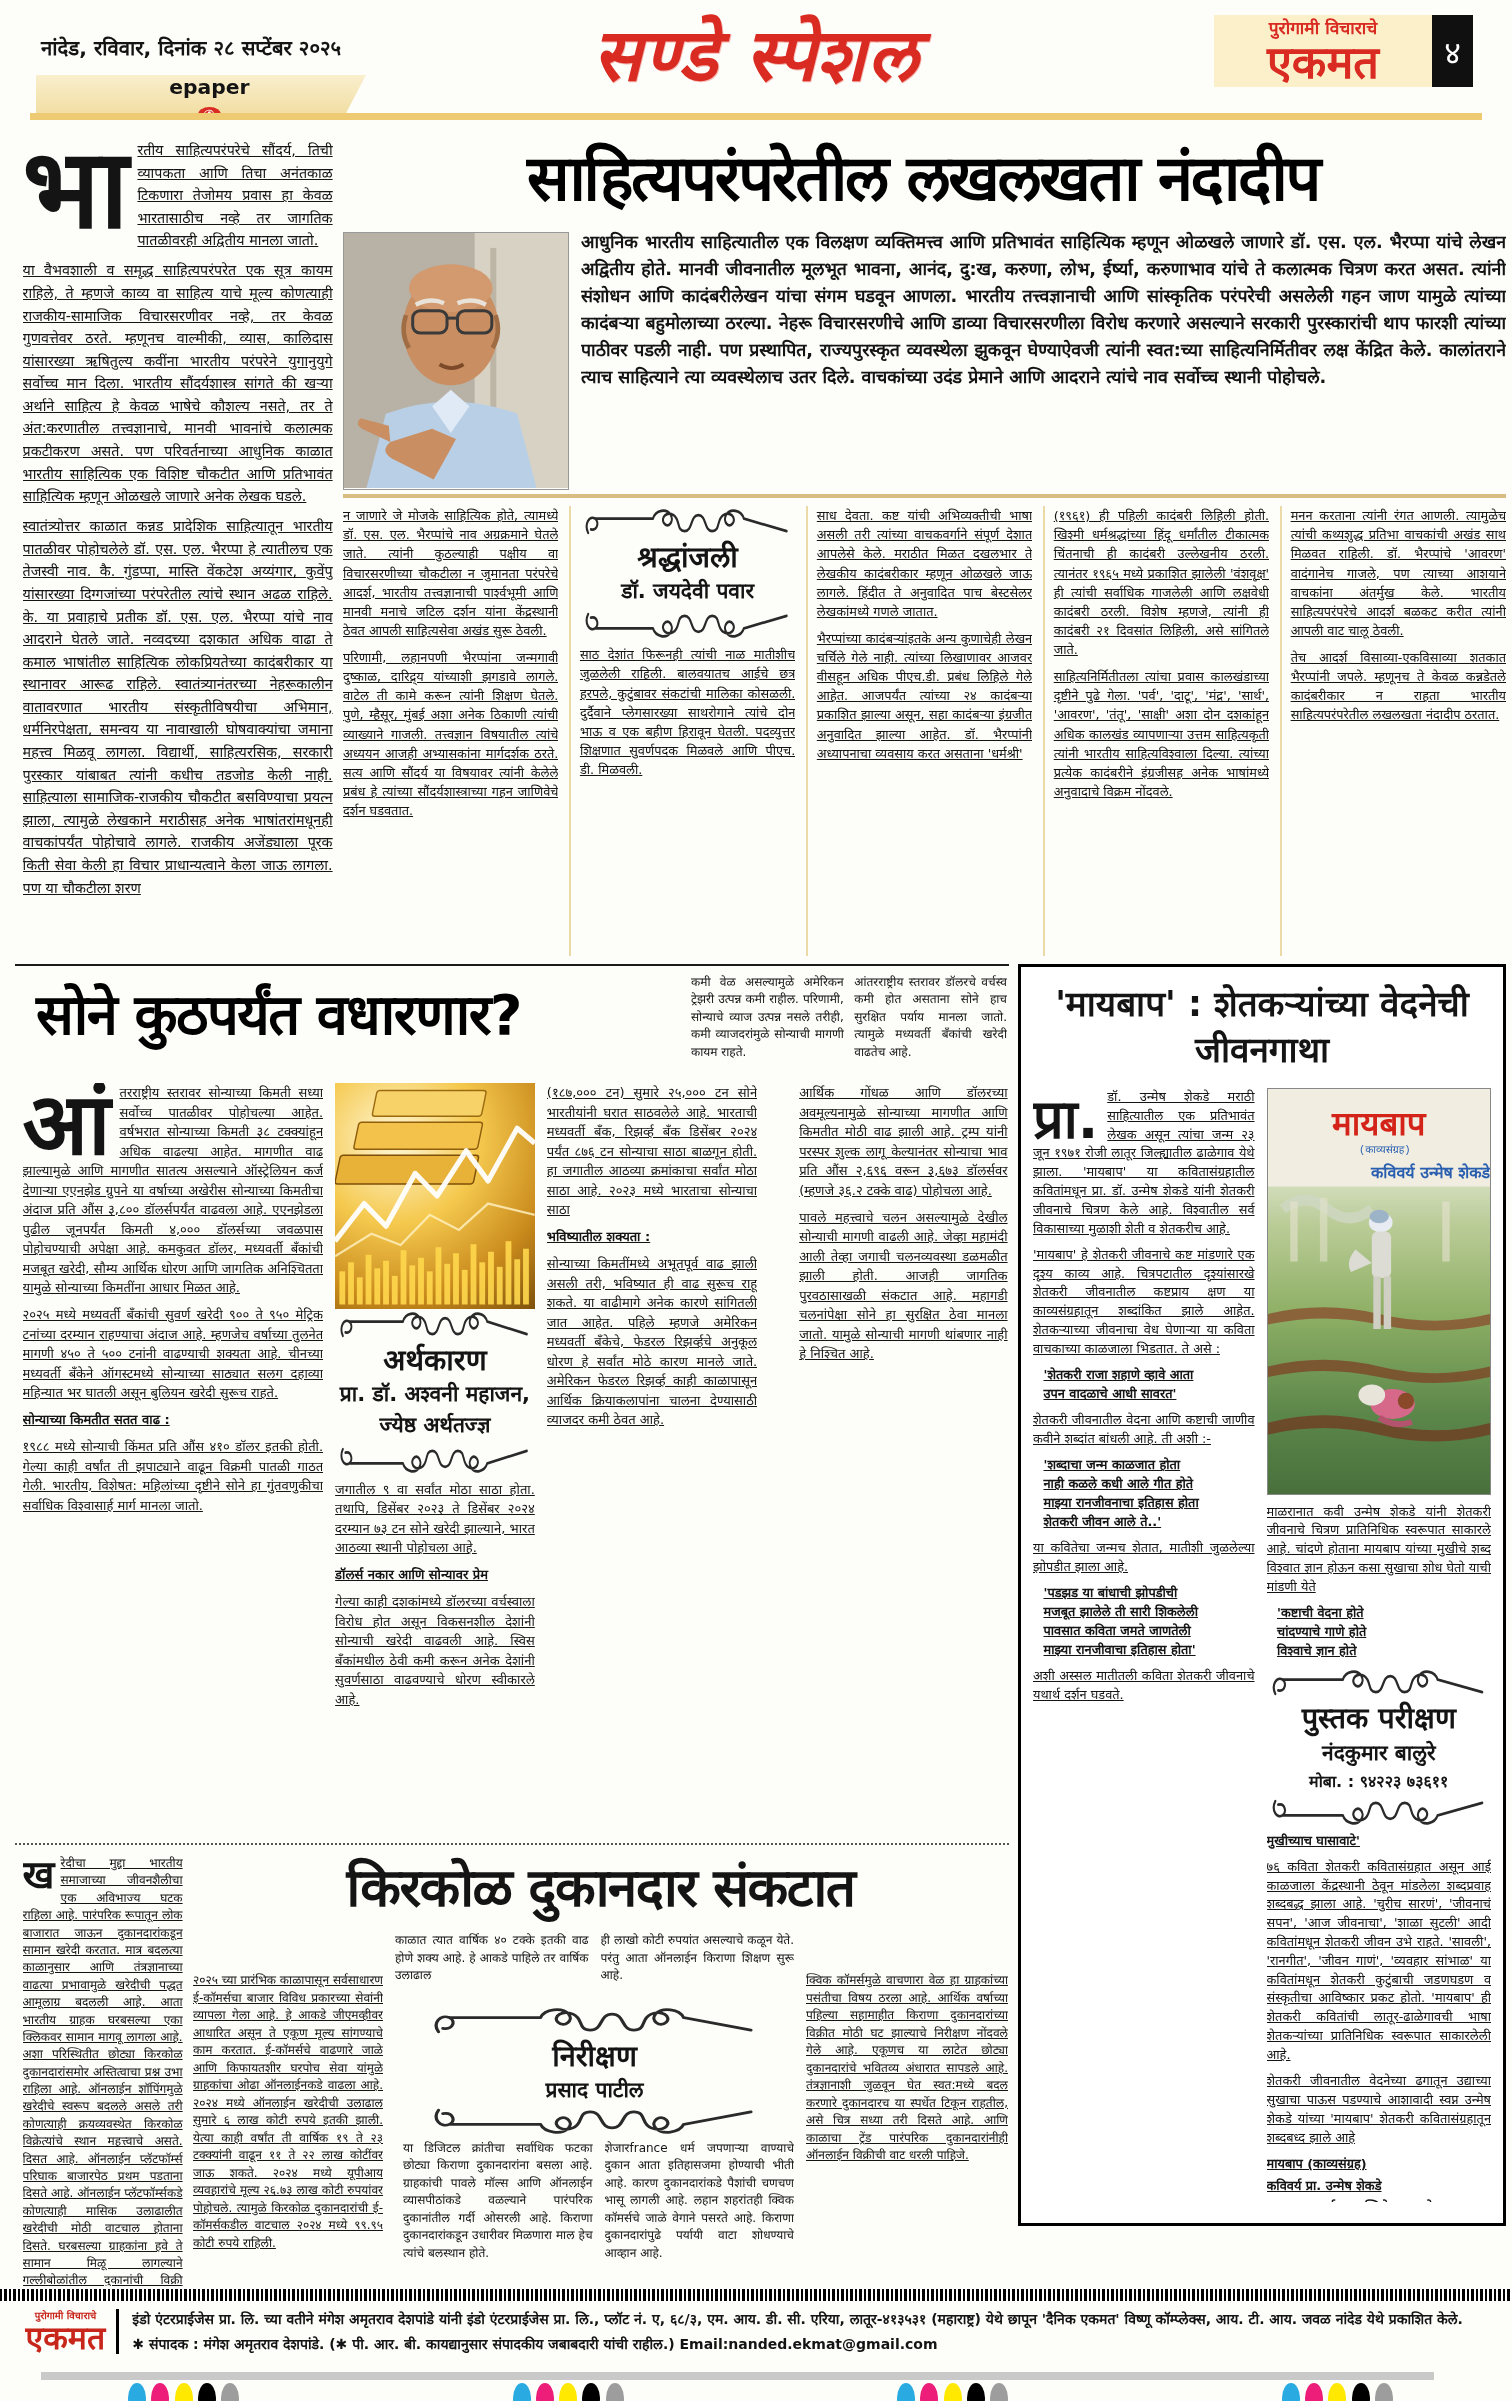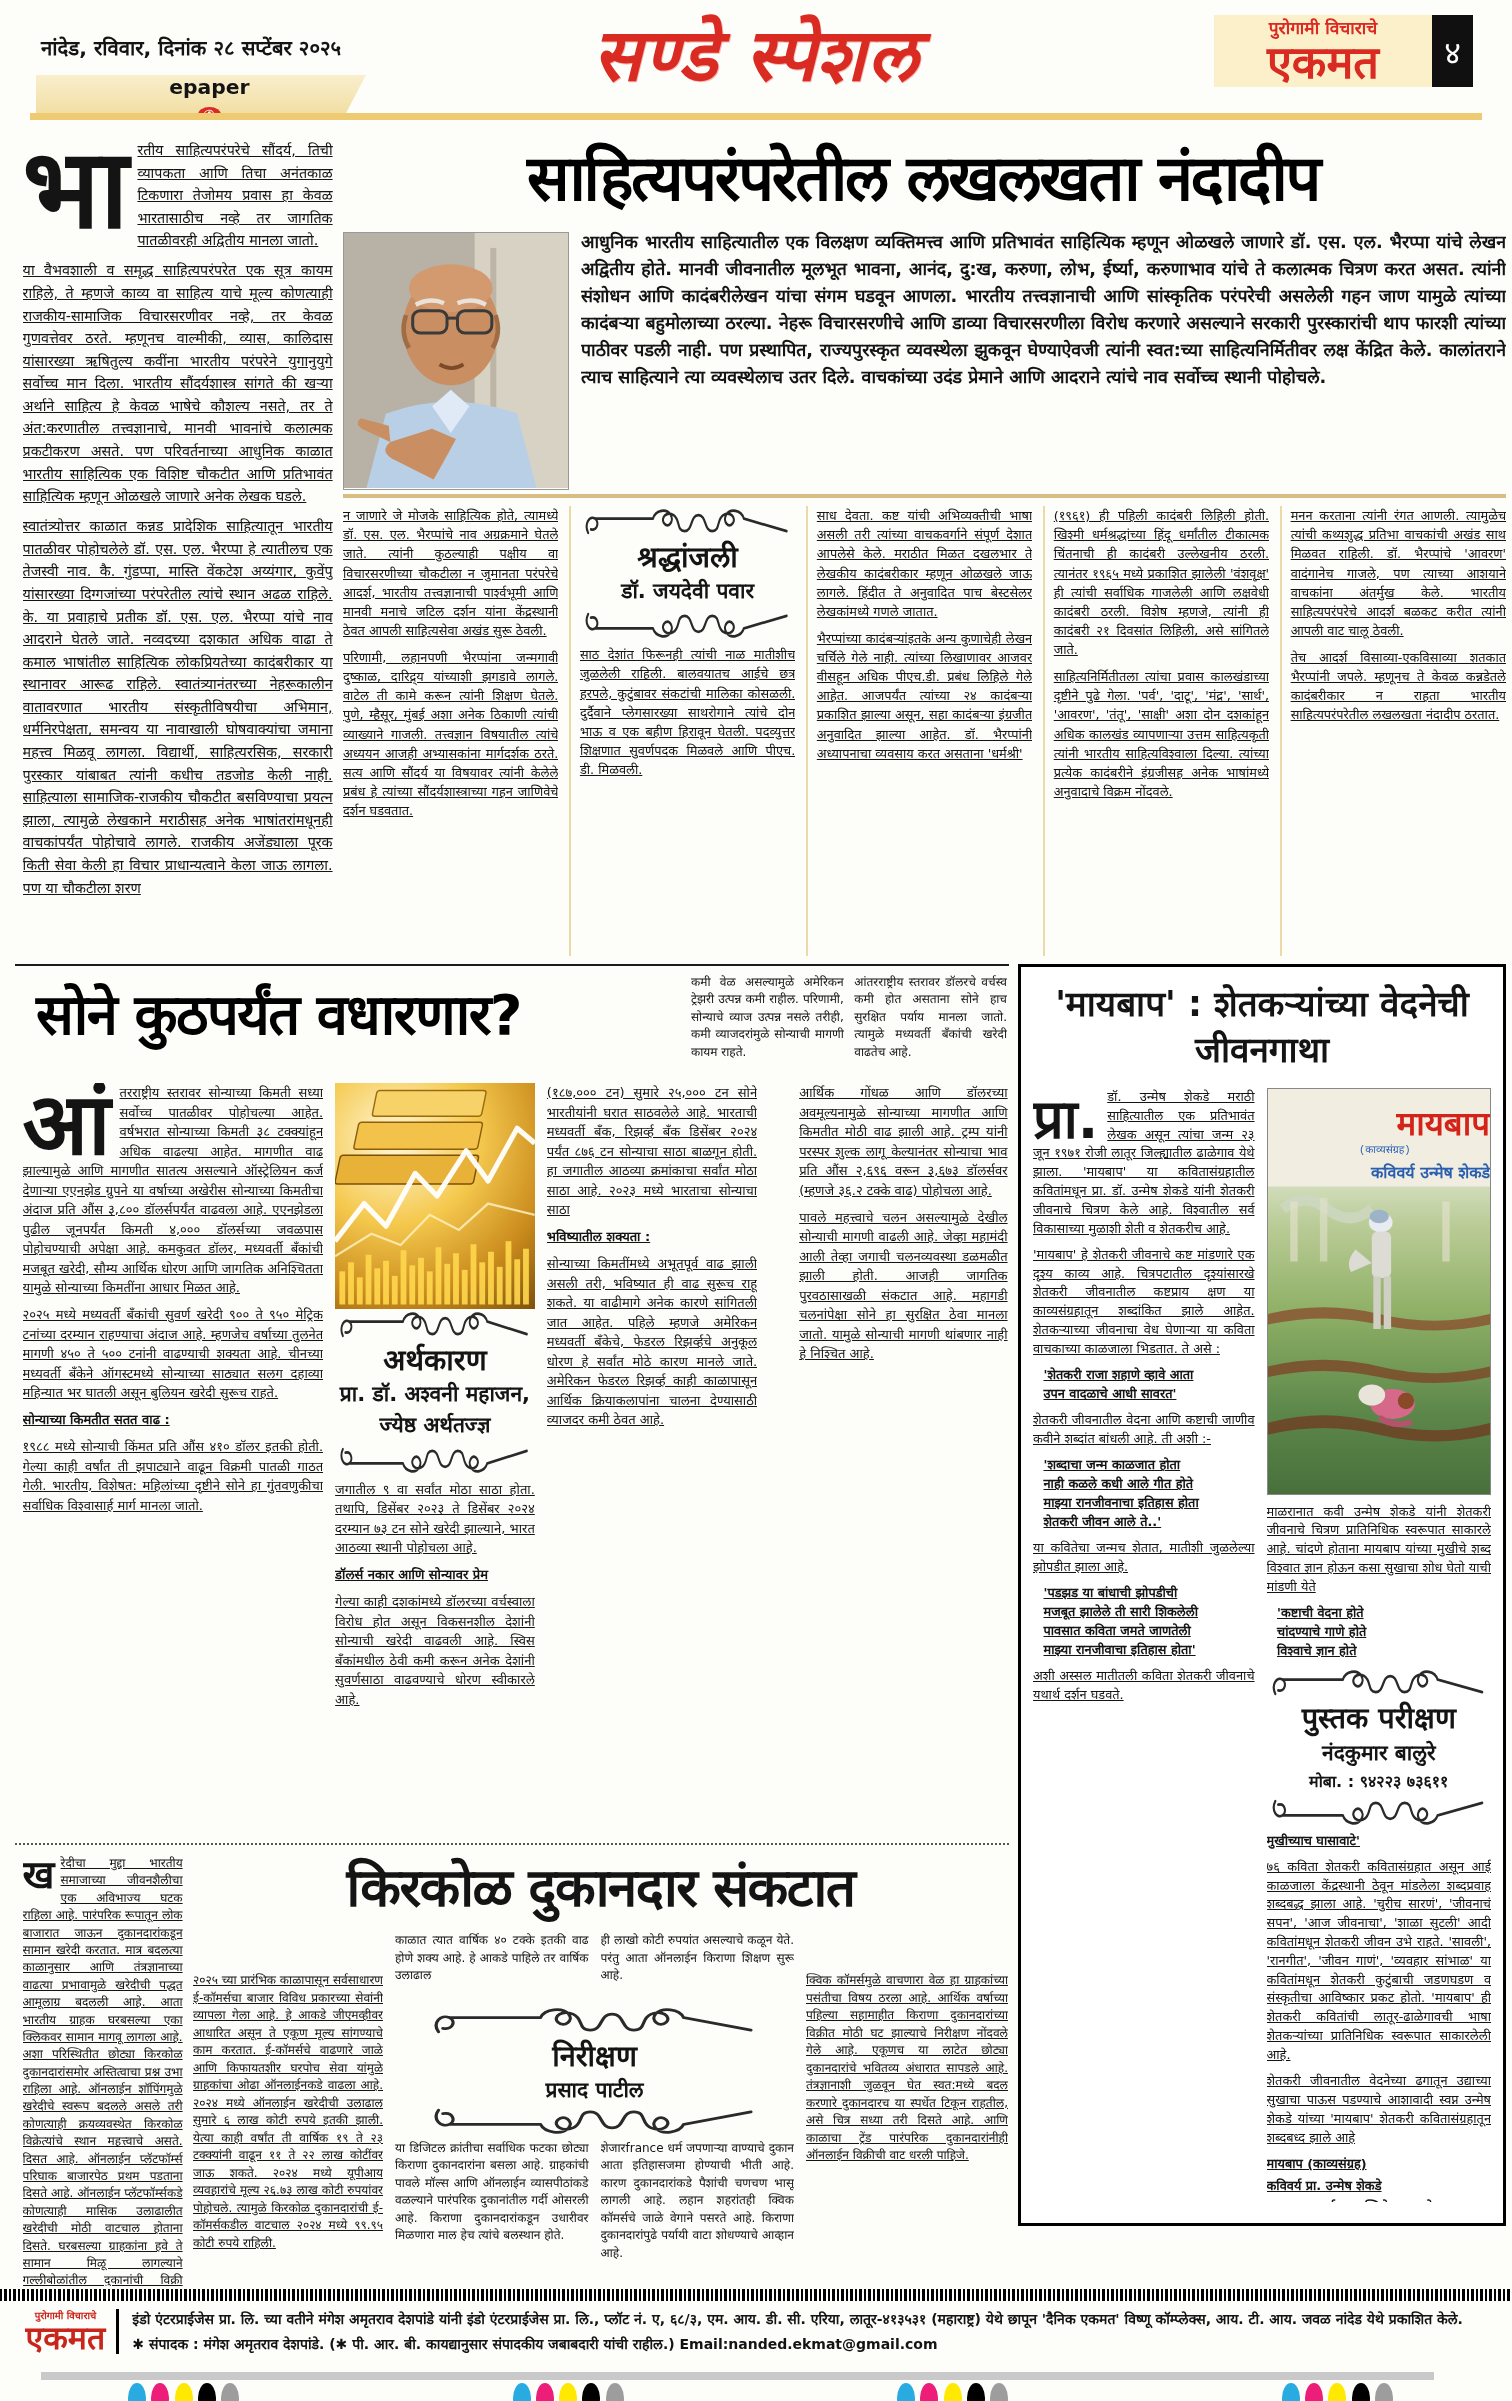--- a/index.html
+++ b/index.html
@@ -78,21 +78,21 @@
   
   .mb-box { position:absolute; left:1018px; top:964px; width:488px; height:1262px;
     border:3px solid #000; background:#fff; overflow:hidden; }
   .mb-headline { margin:15px 13.6px 4.5px; text-align:center; font-size:35px; font-weight:800; line-height:1.3; }
   .mb-cols { display:flex; gap:12px; padding:10.5px 12px; }
   .mb-left { width:223px; font-size:12.8px; line-height:1.47; overflow:hidden; height:1114px; }
   .mb-left .dropcap { font-size:54px; line-height:.9; }
   .mb-right { width:226px; font-size:12.8px; line-height:1.47; overflow:hidden; height:1114px; }
   .book-cover { width:100%; height:407px; border:1.5px solid #888; position:relative; overflow:hidden;
     background:linear-gradient(#eef0e2 0%, #dfe6cf 18%, #b9cb96 34%, #8fb066 55%, #5c874a 80%, #49703c 100%); }
-  .bc-title { position:absolute; top:10.5px; left:0; right:0; text-align:right;
+  .bc-title { position:absolute; top:10.5px; left:0; right:0; text-align:center;
     font-size:33px; font-weight:800; color:#d42318; }
   .bc-sub { position:absolute; top:54px; left:12px; right:0; text-align:center; font-size:10.5px; color:#2a5fb0;font-family:Liberation Mono, monospace; }
   .bc-author { position:absolute; top:72px; left:0; right:0; text-align:right;
     font-size:16px; font-weight:700; color:#2a5fb0;margin-left:28px; }
   .book-cover svg { position:absolute; inset:0; width:100%; height:100%; }
   .mb-details p { font-weight:800; margin-bottom:3px; }
 
   
   .rule-dot { position:absolute; left:15px; top:1843px; width:994px; border-top:2.3px dotted #555; }
   .rt-left { position:absolute; left:22.6px; top:1855px; width:160px; height:431px;
@@ -100,21 +100,21 @@
   .rt-left .dropcap { font-size:39px; line-height:.85; padding:3px 6px 0 0; }
   .rt-headline { position:absolute; left:193px; top:1849px; width:815px; text-align:center;
     font-size:53px; font-weight:800; letter-spacing:-1.5px; }
   .rt-main { position:absolute; left:193px; top:1932px; width:815px; height:352px; display:flex; gap:12px; }
   .rt-c { font-size:12px; line-height:1.46; overflow:hidden;margin-top:40px; }
   .rt-c.s { width:190px; }
   .rt-mid { width:399px; display:flex; flex-direction:column; }
   .rt-midrow { display:flex; gap:12px; }
   .rt-midrow div { flex:1; font-size:12px; line-height:1.46; overflow:hidden; }
   .rt-midrow.top { height:75px; }
-  .rt-midrow.bot { flex:1; }
+  .rt-midrow.bot { flex:1;margin-left:8px; }
   .rt-mid .kicker { padding:0 30px 4.5px; }
 
   
   .hatch { position:absolute; left:0; top:2289px; width:1512px; height:12px;
     background:repeating-linear-gradient(90deg,#000 0 2.3px,#fff 2.3px 4.5px); }
   .footer { position:absolute; left:25.6px; top:2307px; width:1438px; display:flex; gap:13.6px; align-items:center; }
   .f-logo { min-width:89px; text-align:center; border-right:3px solid #000; padding-right:10.5px; }
   .f-tag { font-size:9.8px; color:#c8251b; font-weight:800; }
   .f-brand { font-size:32px; color:#c8251b; font-weight:800; line-height:1; }
   .f-text { font-size:14px; line-height:1.75; font-weight:600; }

